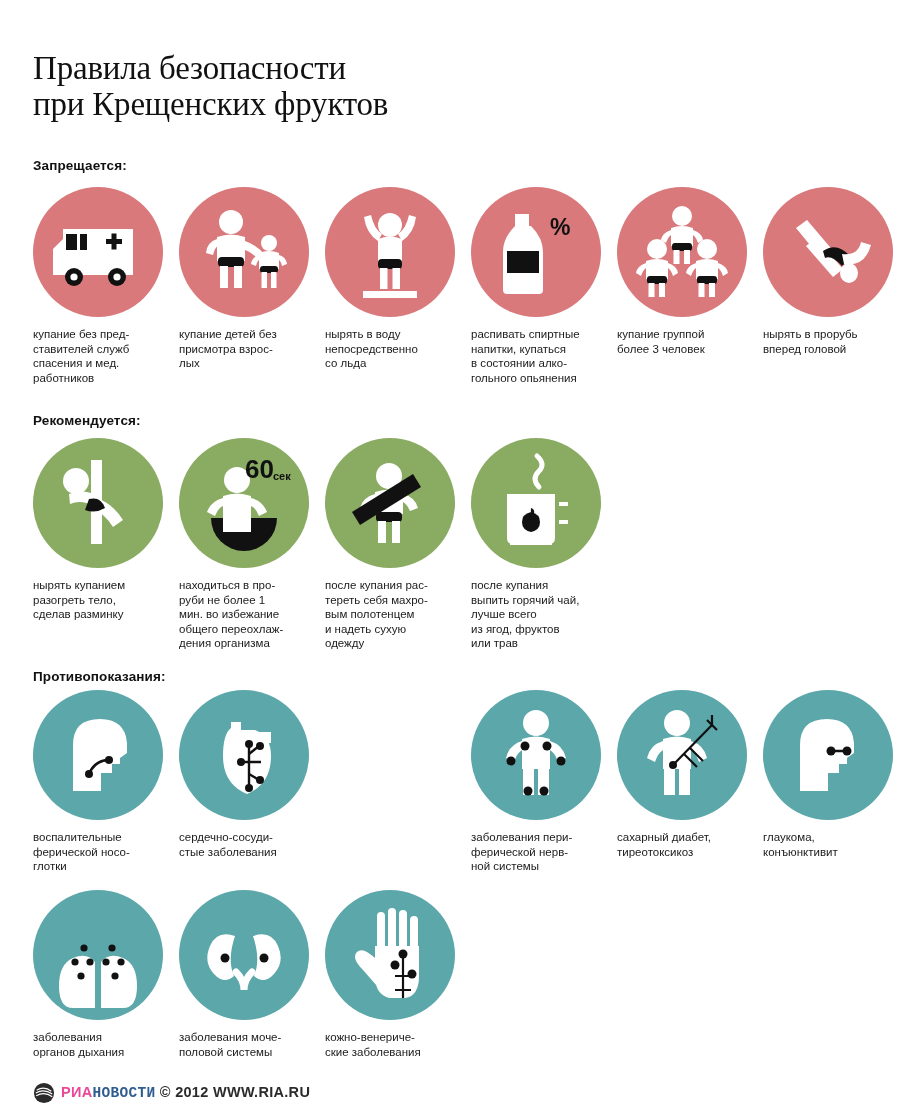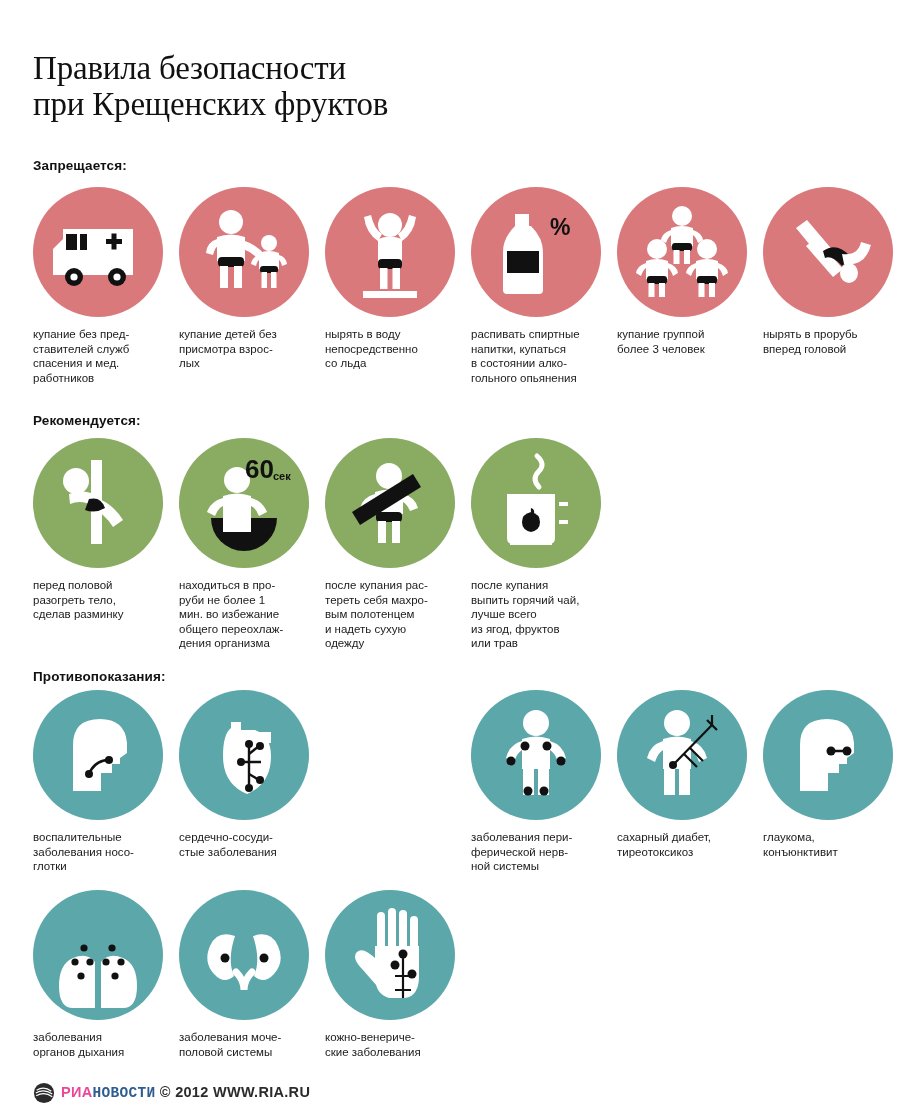--- a/index.html
+++ b/index.html
@@ -198,21 +198,21 @@
       <div class="circle c-green">
         <svg width="130" height="130" viewBox="0 0 130 130">
           <circle cx="43" cy="43" r="13" fill="#fff"></circle>
           <rect x="58" y="22" width="11" height="84" fill="#fff"></rect>
           <path d="M36 56 q14 -6 30 2 l-4 11 q-13 -8 -25 -3 Z" fill="#fff"></path>
           <path d="M64 60 q16 6 26 22 l-10 7 q-9 -14 -21 -19 Z" fill="#fff"></path>
           <path d="M56 61 q12 -3 16 9 q-10 6 -20 2 Z" fill="#111"></path>
           <rect x="58" y="76" width="11" height="30" fill="#fff"></rect>
         </svg>
       </div>
-      <div class="caption" style="top:140px">перед половой
+      <div class="caption" style="top:140px">нырять купанием
 разогреть тело,
 сделав разминку</div>
     </div>
 
     <div class="cell" style="left:146px">
       <div class="circle c-green">
         <svg width="130" height="130" viewBox="0 0 130 130">
           <path d="M32 80 a33 33 0 0 0 66 0 Z" fill="#111"></path>
           <circle cx="58" cy="42" r="13" fill="#fff"></circle>
           <path d="M44 58 q14 -5 28 0 l0 36 l-28 0 Z" fill="#fff"></path>
@@ -277,21 +277,21 @@
     <div class="cell" style="left:0px">
       <div class="circle c-teal">
         <svg width="130" height="130" viewBox="0 0 130 130">
           <path d="M40 55 q0 -26 27 -26 q25 0 27 24 l0 10 l-7 5 l0 6 l-8 0 l0 9 l-11 0 l0 18 l-28 0 Z" fill="#fff"></path>
           <path d="M56 84 q6 -14 20 -14" stroke="#111" stroke-width="2.6" fill="none"></path>
           <circle cx="56" cy="84" r="4" fill="#111"></circle>
           <circle cx="76" cy="70" r="4" fill="#111"></circle>
         </svg>
       </div>
       <div class="caption" style="top:140px">воспалительные
-заболевания носо-
+ферической носо-
 глотки</div>
     </div>
 
     <div class="cell" style="left:146px">
       <div class="circle c-teal">
         <svg width="130" height="130" viewBox="0 0 130 130">
           <path d="M52 32 l10 0 l0 8 l14 0 q16 6 16 26 q0 28 -24 38 q-24 -10 -24 -38 q0 -22 8 -28 Z" fill="#fff"></path>
           <rect x="76" y="42" width="16" height="11" fill="#fff"></rect>
           <g stroke="#111" stroke-width="2.4" fill="none">
             <path d="M62 72 L82 72"></path>

